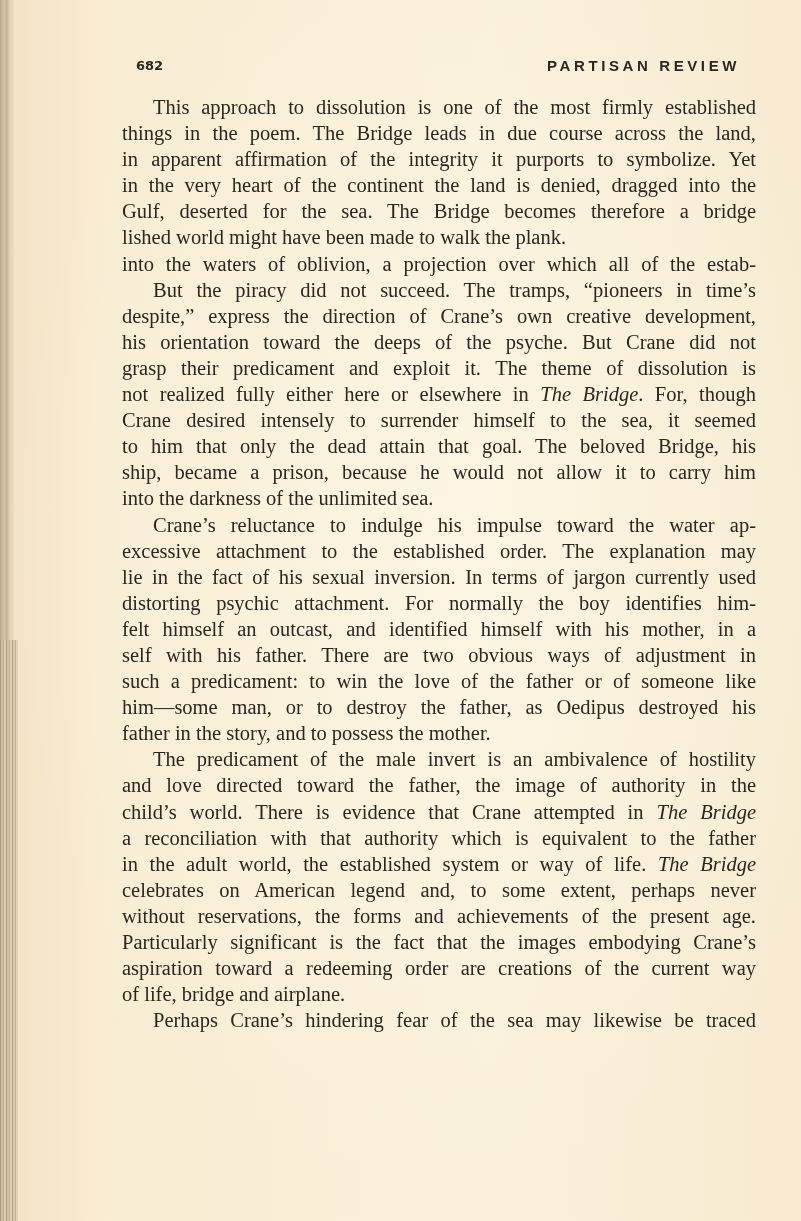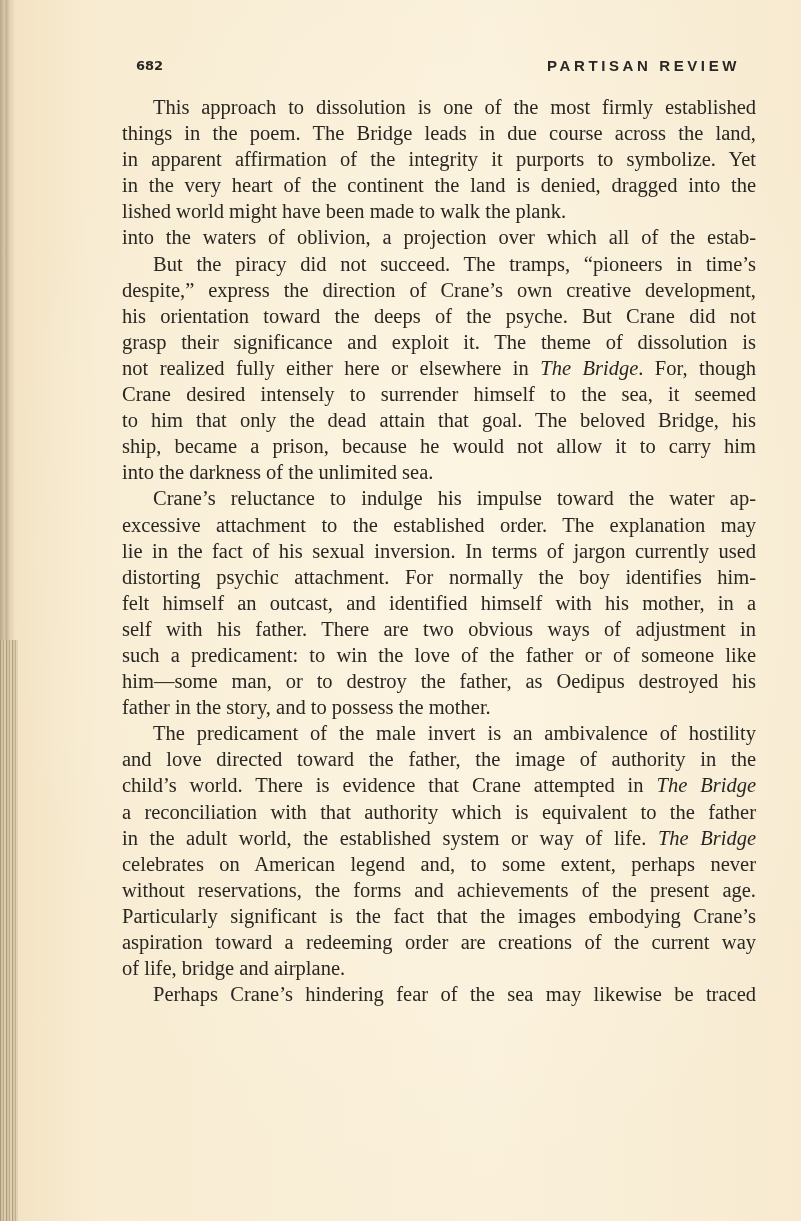--- a/index.html
+++ b/index.html
@@ -120,28 +120,29 @@
     <span class="folio">682</span>
     <span class="journal-title">PARTISAN REVIEW</span>
   </div>
 
   <div class="body-text" id="body-text">
       <div>
         <div class="line indent"><span>This approach to dissolution is one of the most firmly established</span></div>
         <div class="line"><span>things in the poem. The Bridge leads in due course across the land,</span></div>
         <div class="line"><span>in apparent affirmation of the integrity it purports to symbolize. Yet</span></div>
         <div class="line"><span>in the very heart of the continent the land is denied, dragged into the</span></div>
+        <div class="line"><span>Gulf, deserted for the sea. The Bridge becomes therefore a bridge</span></div>
         <div class="line last"><span>lished world might have been made to walk the plank.</span></div>
         <div class="line"><span>into the waters of oblivion, a projection over which all of the estab-</span></div>
       </div>
       <div>
         <div class="line indent"><span>But the piracy did not succeed. The tramps, “pioneers in time’s</span></div>
         <div class="line"><span>despite,” express the direction of Crane’s own creative development,</span></div>
         <div class="line"><span>his orientation toward the deeps of the psyche. But Crane did not</span></div>
-        <div class="line"><span>grasp their significance and exploit it. The theme of dissolution is</span></div>
+        <div class="line"><span>grasp their predicament and exploit it. The theme of dissolution is</span></div>
         <div class="line"><span>not realized fully either here or elsewhere in </span><span class="it">The Bridge</span><span>. For, though</span></div>
         <div class="line"><span>Crane desired intensely to surrender himself to the sea, it seemed</span></div>
         <div class="line"><span>to him that only the dead attain that goal. The beloved Bridge, his</span></div>
         <div class="line"><span>ship, became a prison, because he would not allow it to carry him</span></div>
         <div class="line last"><span>into the darkness of the unlimited sea.</span></div>
       </div>
       <div>
         <div class="line indent"><span>Crane’s reluctance to indulge his impulse toward the water ap-</span></div>
         <div class="line"><span>excessive attachment to the established order. The explanation may</span></div>
         <div class="line"><span>lie in the fact of his sexual inversion. In terms of jargon currently used</span></div>

